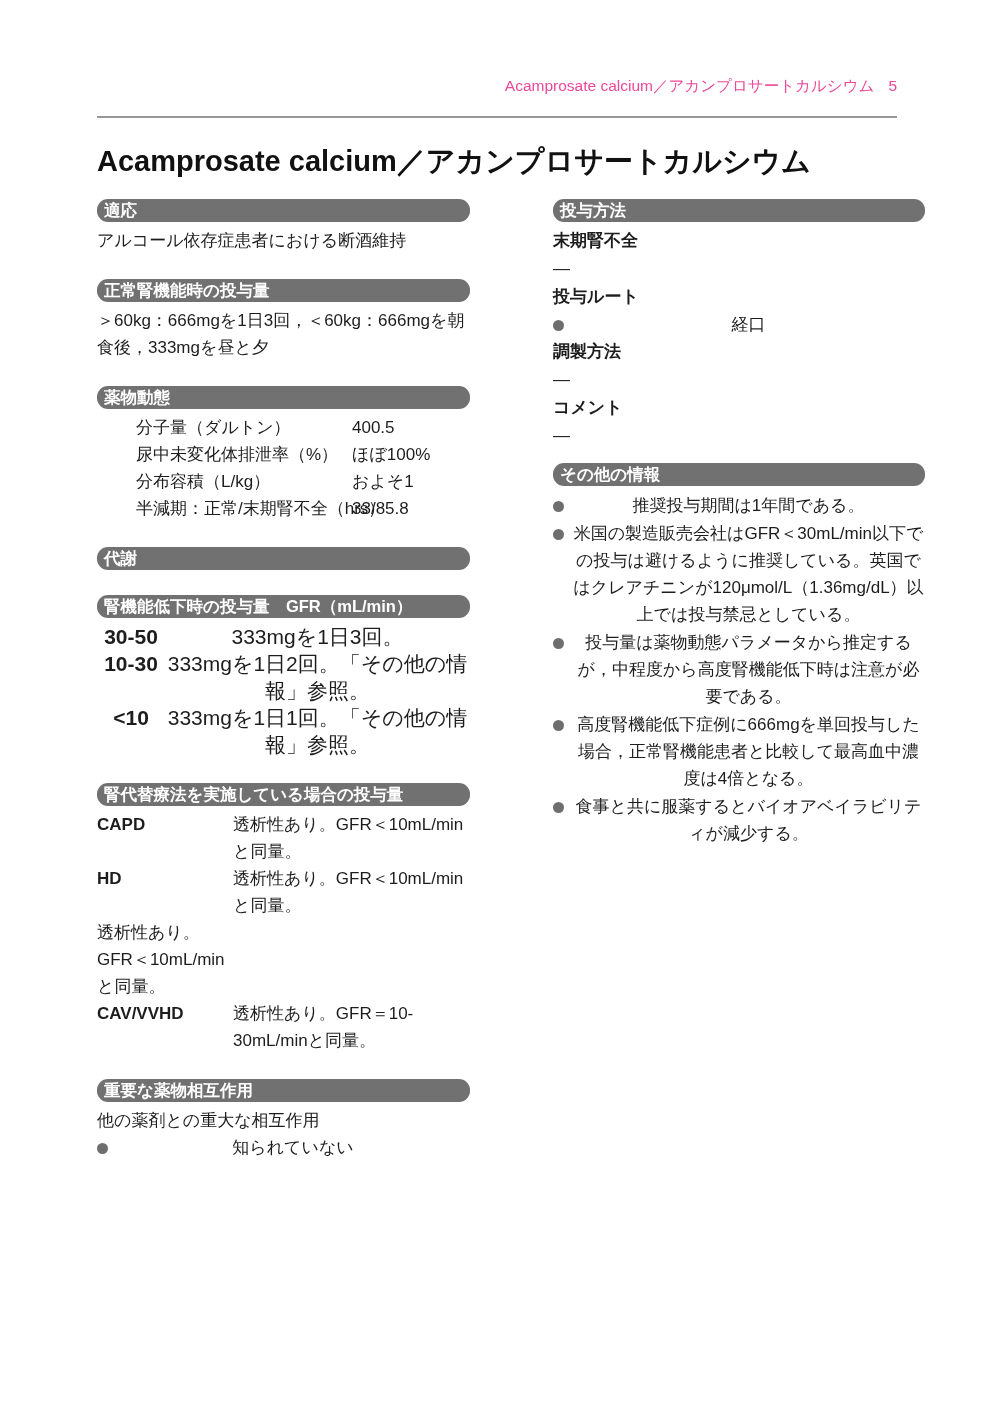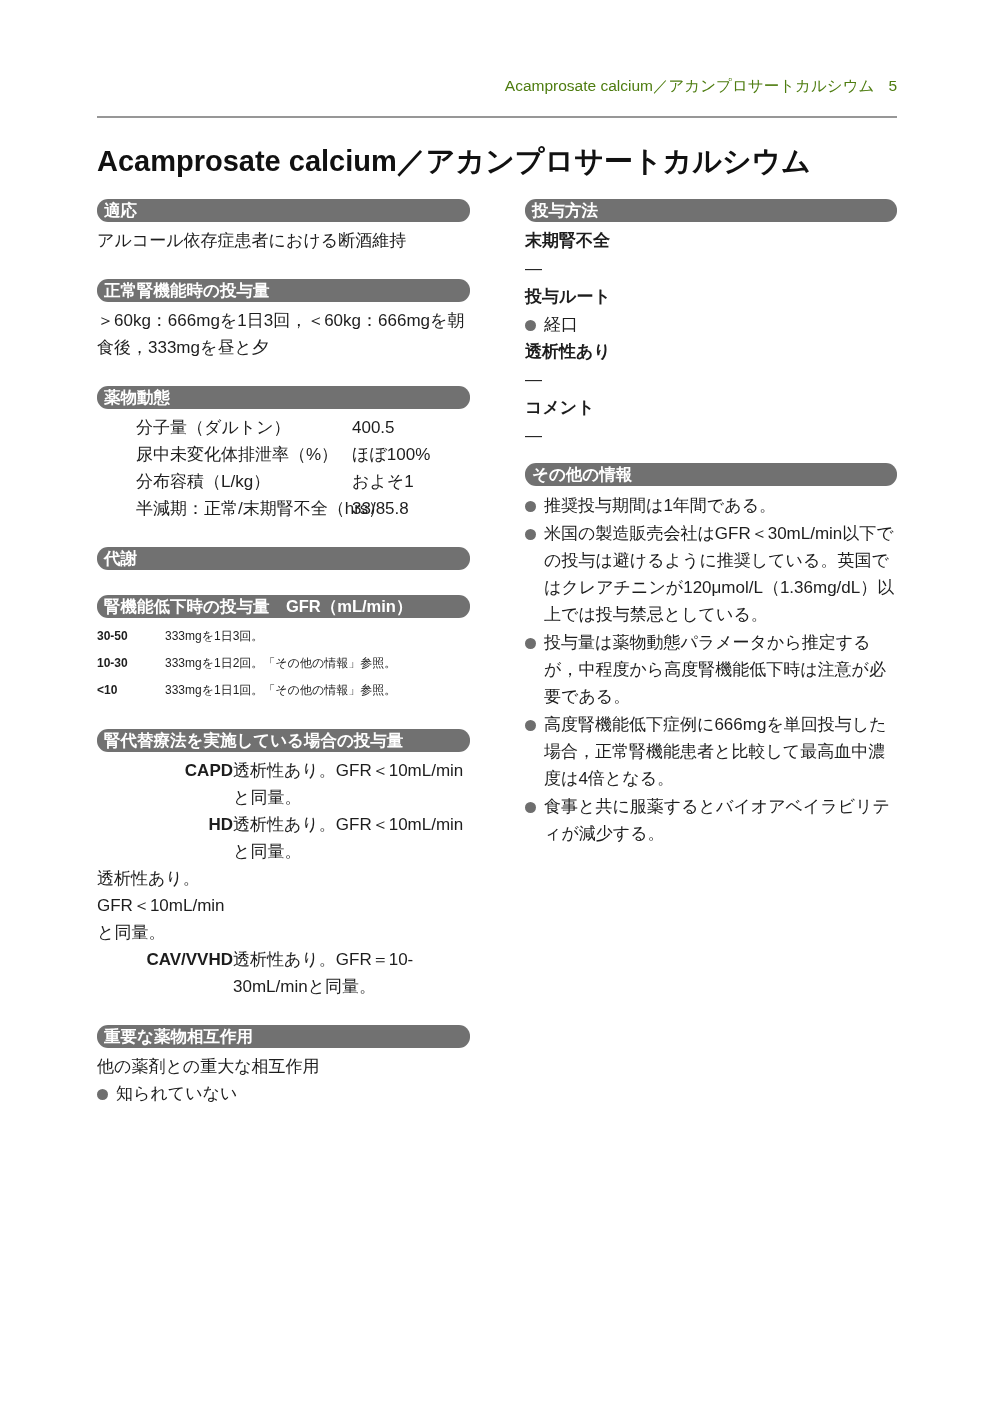--- a/index.html
+++ b/index.html
@@ -13,21 +13,21 @@
     height: 1419px;
     font-family: "Liberation Sans", "DejaVu Sans", sans-serif;
     color: #1d1d1d;
     overflow: hidden;
   }
   .running-header {
     position: absolute;
     top: 76px;
     right: 103px;
     font-size: 15.5px;
-    color: #4d7c0f;
+    color: #ec4899;
     white-space: nowrap;
   }
   .running-header .page-num {
     margin-left: 14px;
   }
   .header-rule {
     position: absolute;
     top: 116px;
     left: 97px;
     width: 800px;
@@ -43,21 +43,21 @@
     font-weight: bold;
     letter-spacing: 0px;
     color: #111111;
     white-space: nowrap;
   }
   .col {
     position: absolute;
     top: 199px;
   }
   .col-left  { left: 97px;  width: 373px; }
-  .col-right { left: 525px; width: 372px; }
+  .col-right { left: 553px; width: 372px; }
 
   .section { margin: 0 0 25px 0; }
 
   .bar {
     background: #717171;
     color: #ffffff;
     font-weight: bold;
     font-size: 16.5px;
     height: 23px;
     line-height: 23px;
@@ -77,50 +77,52 @@
     grid-template-columns: 255px 1fr;
     font-size: 17px;
     line-height: 27px;
   }
   .kv-row .kv-label { font-weight: normal; white-space: nowrap; margin-left: 39px; }
 
   .gfr-rows { margin-top: 5px; }
   .gfr-row {
     display: grid;
     grid-template-columns: 68px 1fr;
-    font-size: 12px;
-    line-height: 27px;
+    font-size: 21px;
+    line-height: 27px;
+    text-align: center;
   }
   .gfr-row .gfr-label { font-weight: bold; }
 
   .rrt-rows { margin-top: 5px; }
   .rrt-row {
     display: grid;
     grid-template-columns: 136px 1fr;
     font-size: 17px;
     line-height: 27px;
   }
-  .rrt-row .rrt-label { font-weight: bold; white-space: nowrap; text-align: right; }
+  .rrt-row .rrt-label { font-weight: bold; white-space: nowrap; }
 
   .admin-items { margin-top: 5px; }
   .admin-label {
     font-weight: bold;
     font-size: 17px;
     line-height: 28px;
   }
   .admin-value {
     font-size: 17px;
     line-height: 28px;
   }
 
   .bullet-item {
     position: relative;
     padding-left: 19px;
     font-size: 17px;
     line-height: 27.3px;
+    text-align: center;
   }
   .bullet-item .dot {
     position: absolute;
     left: 0;
     top: 9px;
     width: 11px;
     height: 11px;
     border-radius: 50%;
     background: #6e6e6e;
   }
@@ -229,21 +231,21 @@
   <div class="section section-admin">
     <div class="bar">投与方法</div>
     <div class="admin-items">
       <div class="admin-label">末期腎不全</div>
       <div class="admin-value">—</div>
       <div class="admin-label">投与ルート</div>
       <div class="admin-value bullet-item">
         <span class="dot"></span>
         <span>経口</span>
       </div>
-      <div class="admin-label">透析性あり</div>
+      <div class="admin-label">調製方法</div>
       <div class="admin-value">—</div>
       <div class="admin-label">コメント</div>
       <div class="admin-value">—</div>
     </div>
   </div>
 
   <div class="section">
     <div class="bar">その他の情報</div>
     <div class="bullets">
       <div class="bullet-item">

